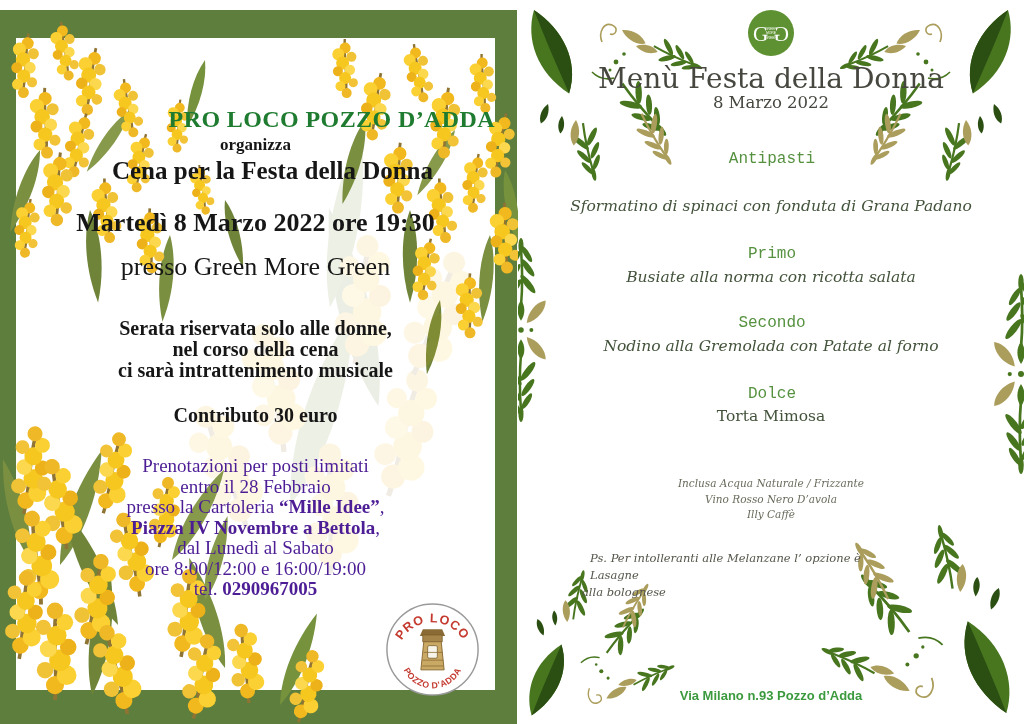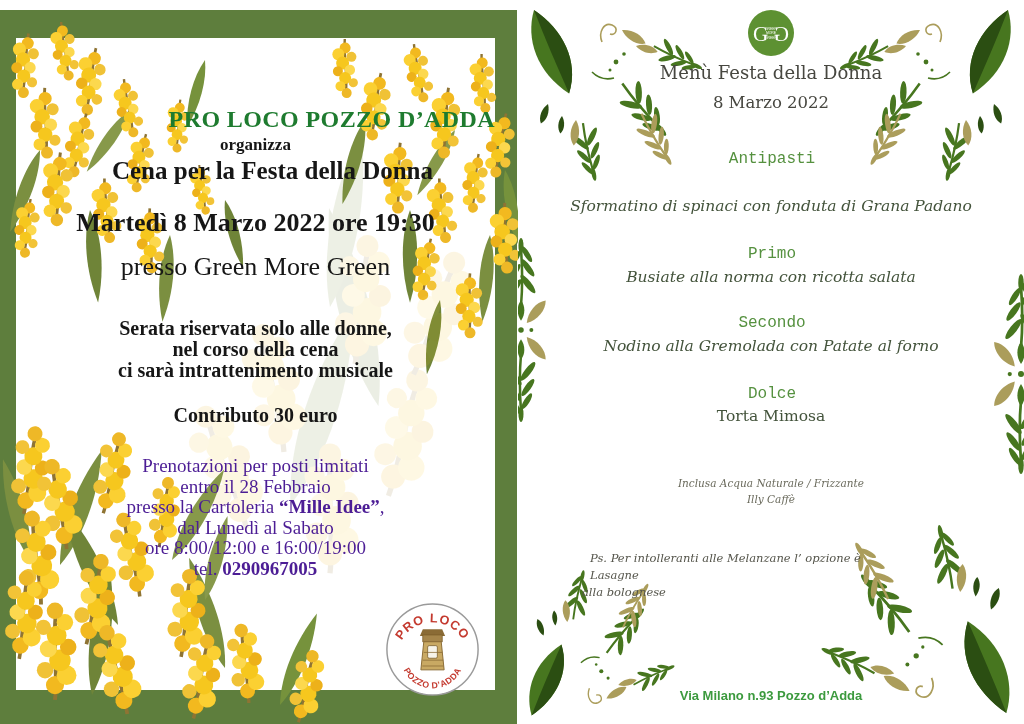--- a/index.html
+++ b/index.html
@@ -21,21 +21,21 @@
   .lf-price{top:404px;font-size:20px;font-weight:bold;}
   .lf-booking{top:456px;font-size:19px;line-height:20.5px;color:#4c1d95;}
   .lf-booking b{font-weight:bold;}
   .proloco-logo{position:absolute;left:384px;top:601px;width:97px;height:97px;z-index:4;}
 
   
   .right-flyer{position:absolute;left:518px;top:0;width:506px;height:724px;overflow:hidden;background:#ffffff;}
   .right-deco{position:absolute;left:0;top:0;z-index:1;pointer-events:none;}
   .rtext{position:absolute;left:0;width:506px;text-align:center;z-index:2;}
   .gmg-logo{position:absolute;left:229px;top:9px;width:48px;height:48px;z-index:2;}
-  .rf-title{top:62px;font-size:18px;color:#474740;font-family:"DejaVu Serif", serif;}
+  .rf-title{top:62px;font-size:28px;color:#474740;font-family:"DejaVu Serif", serif;}
   .rf-date{top:93px;font-size:16.5px;color:#474740;font-family:"DejaVu Serif", serif;}
   .mh{position:absolute;left:0;width:508px;text-align:center;z-index:2;
       color:#55913f;font-size:16px;font-family:Liberation Mono, monospace;}
   .mi{position:absolute;left:0;width:506px;text-align:center;z-index:2;
       color:#43533b;font-size:15.5px;font-style:italic;font-family:"DejaVu Serif", serif;}
   .mi.upright{font-style:normal;text-align:center;}
   .s0h{top:150px}.s0i{top:197px}.s1h{top:245px}.s1i{top:268px}
   .s2h{top:314px}.s2i{top:337px}.s3h{top:385px}.s3i{top:407px}
   .rf-bev{top:476px;font-size:10.5px;font-style:italic;color:#6a6a5c;line-height:15.5px;
           font-family:"DejaVu Serif", serif;}
@@ -161,20 +161,21 @@
     <div class="ltext lf-note">
       <div>Serata riservata solo alle donne,</div>
       <div>nel corso della cena</div>
       <div>ci sarà intrattenimento musicale</div>
     </div>
     <div class="ltext lf-price">Contributo 30 euro</div>
     <div class="ltext lf-booking">
       <div>Prenotazioni per posti limitati</div>
       <div>entro il 28 Febbraio</div>
       <div><span>presso la Cartoleria </span><b>“Mille Idee”</b><span>,</span></div>
+      <div><b>Piazza IV Novembre a Bettola</b><span>,</span></div>
       <div>dal Lunedì al Sabato</div>
       <div>ore 8:00/12:00 e 16:00/19:00</div>
       <div><span>tel. </span><b>0290967005</b></div>
     </div>
 
     <svg class="proloco-logo" viewBox="0 0 100 100">
       <circle cx="50" cy="50" r="47" fill="#ffffff" stroke="#9a9a9a" stroke-width="1.5"></circle>
       <defs>
         <path id="arct" d="M14,58 A36,36 0 1 1 86,58"></path>
         <path id="arcb" d="M17,57 A33,33 0 0 0 83,57"></path>
@@ -289,20 +290,21 @@
     <div class="mi s0i">Sformatino di spinaci con fonduta di Grana Padano</div>
     <div class="mh s1h">Primo</div>
     <div class="mi s1i">Busiate alla norma con ricotta salata</div>
     <div class="mh s2h">Secondo</div>
     <div class="mi s2i">Nodino alla Gremolada con Patate al forno</div>
     <div class="mh s3h">Dolce</div>
     <div class="mi s3i upright">Torta Mimosa</div>
 
     <div class="rtext rf-bev">
       <div>Inclusa Acqua Naturale / Frizzante</div>
+      <div>Vino Rosso Nero D’avola</div>
       <div>Illy Caffè</div>
     </div>
 
     <div class="rf-ps">
       <div class="l1">Ps. Per intolleranti alle Melanzane l’ opzione è Lasagne</div>
       <div>alla bolognese</div>
     </div>
 
     <div class="rtext rf-address">Via Milano n.93 Pozzo d’Adda</div>
   </section>

